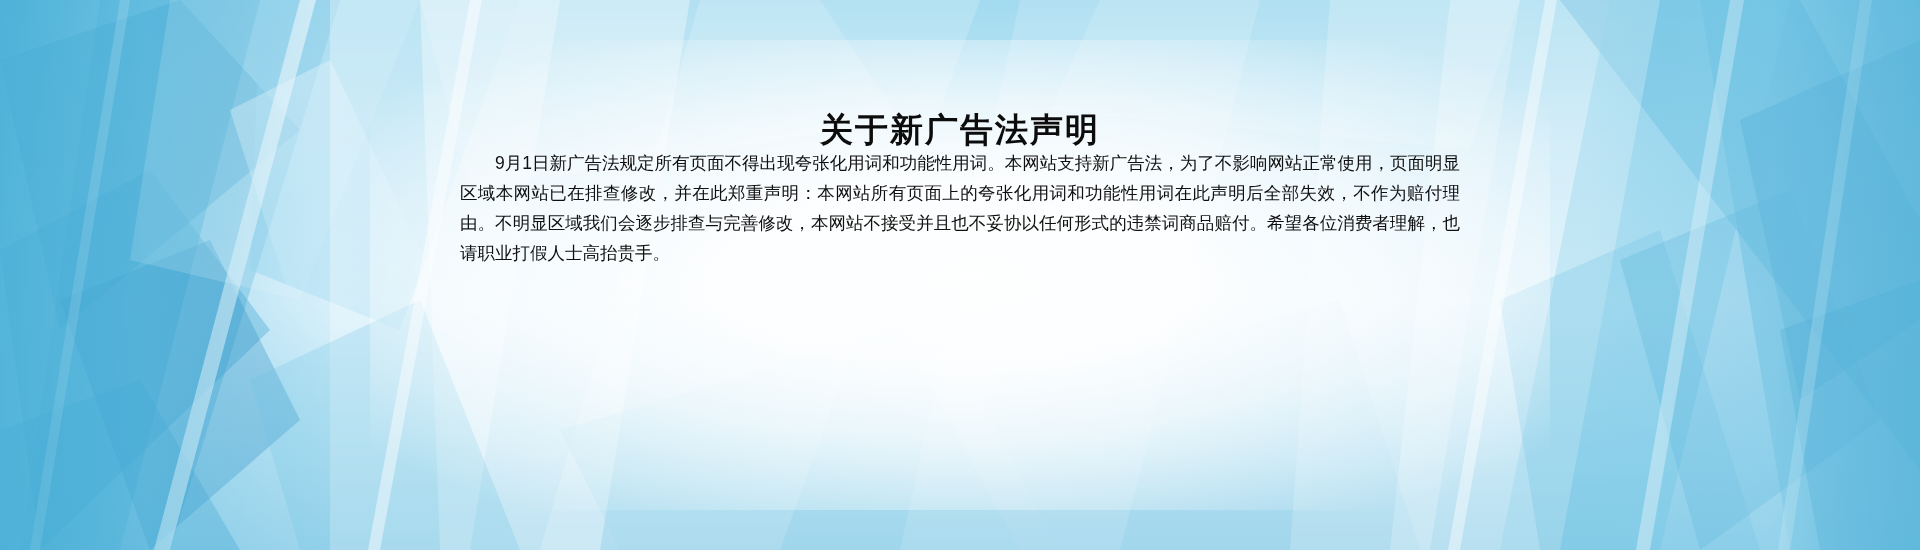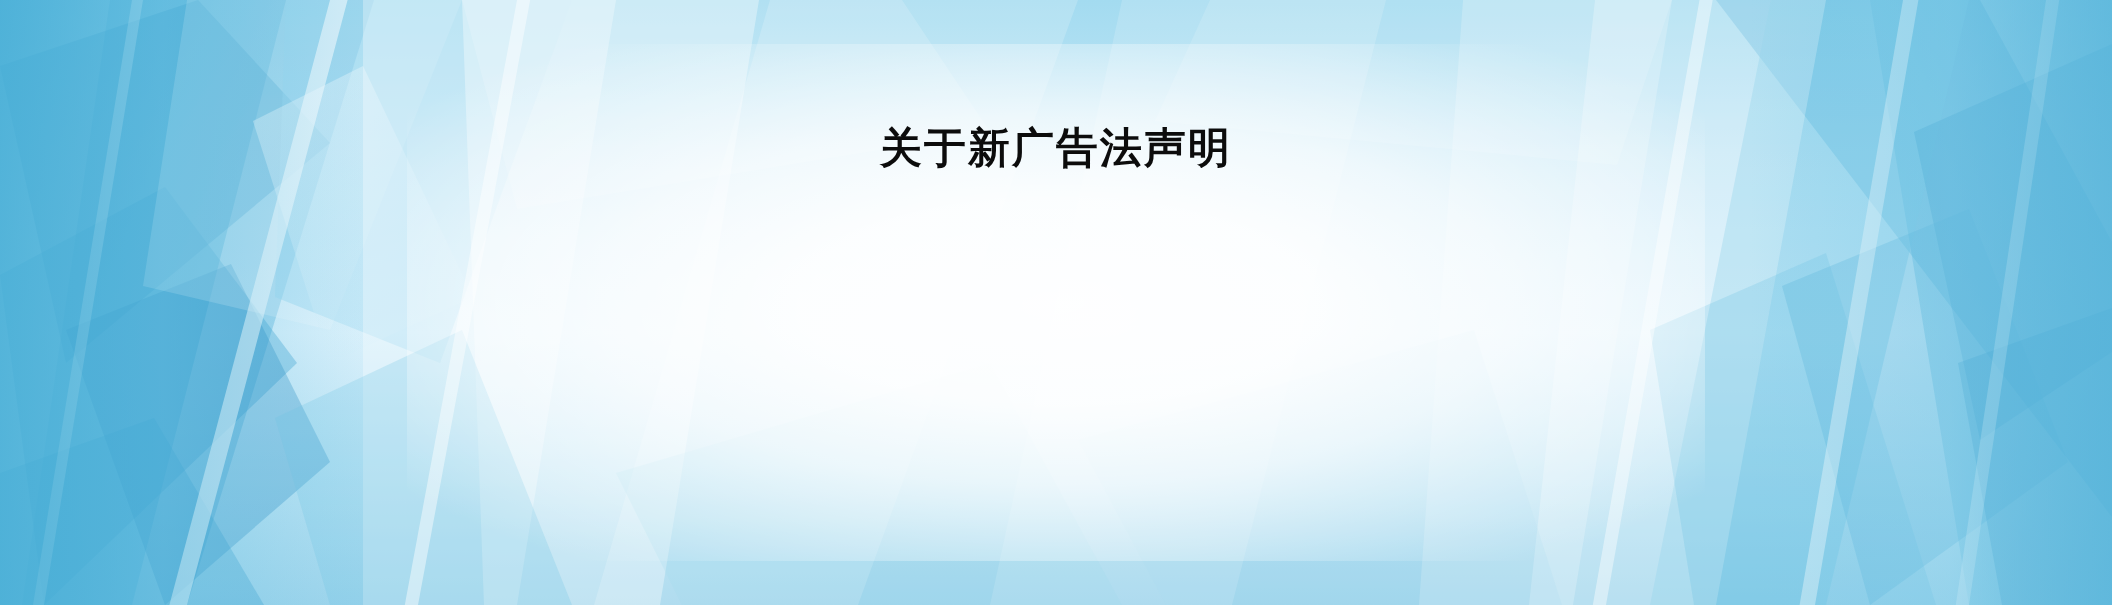--- a/index.html
+++ b/index.html
@@ -72,21 +72,21 @@
     width: 1920px;
     height: 550px;
   }
 
   #statement-title {
     position: absolute;
     top: 88px;
     left: 0;
     width: 1920px;
     text-align: center;
-    font-size: 38px;
+    font-size: 33px;
     font-weight: bold;
     color: #0c0c0c;
     letter-spacing: 2px;
     line-height: 1.2;
   }
 
   #statement-body {
     position: absolute;
     top: 148px;
     left: 460px;
@@ -175,16 +175,17 @@
   </svg>
 
   <div id="vignette-left"></div>
   <div id="vignette-right"></div>
   <div id="center-glow"></div>
 
   <div id="content">
     <h1 id="statement-title">关于新广告法声明</h1>
 
     <div id="statement-body">
+      <p class="para indented">9月1日新广告法规定所有页面不得出现夸张化用词和功能性用词。本网站支持新广告法，为了不影响网站正常使用，页面明显区域本网站已在排查修改，并在此郑重声明：本网站所有页面上的夸张化用词和功能性用词在此声明后全部失效，不作为赔付理由。不明显区域我们会逐步排查与完善修改，本网站不接受并且也不妥协以任何形式的违禁词商品赔付。希望各位消费者理解，也请职业打假人士高抬贵手。</p>
     </div>
   </div>
 
 </div>
 
 </body></html>

